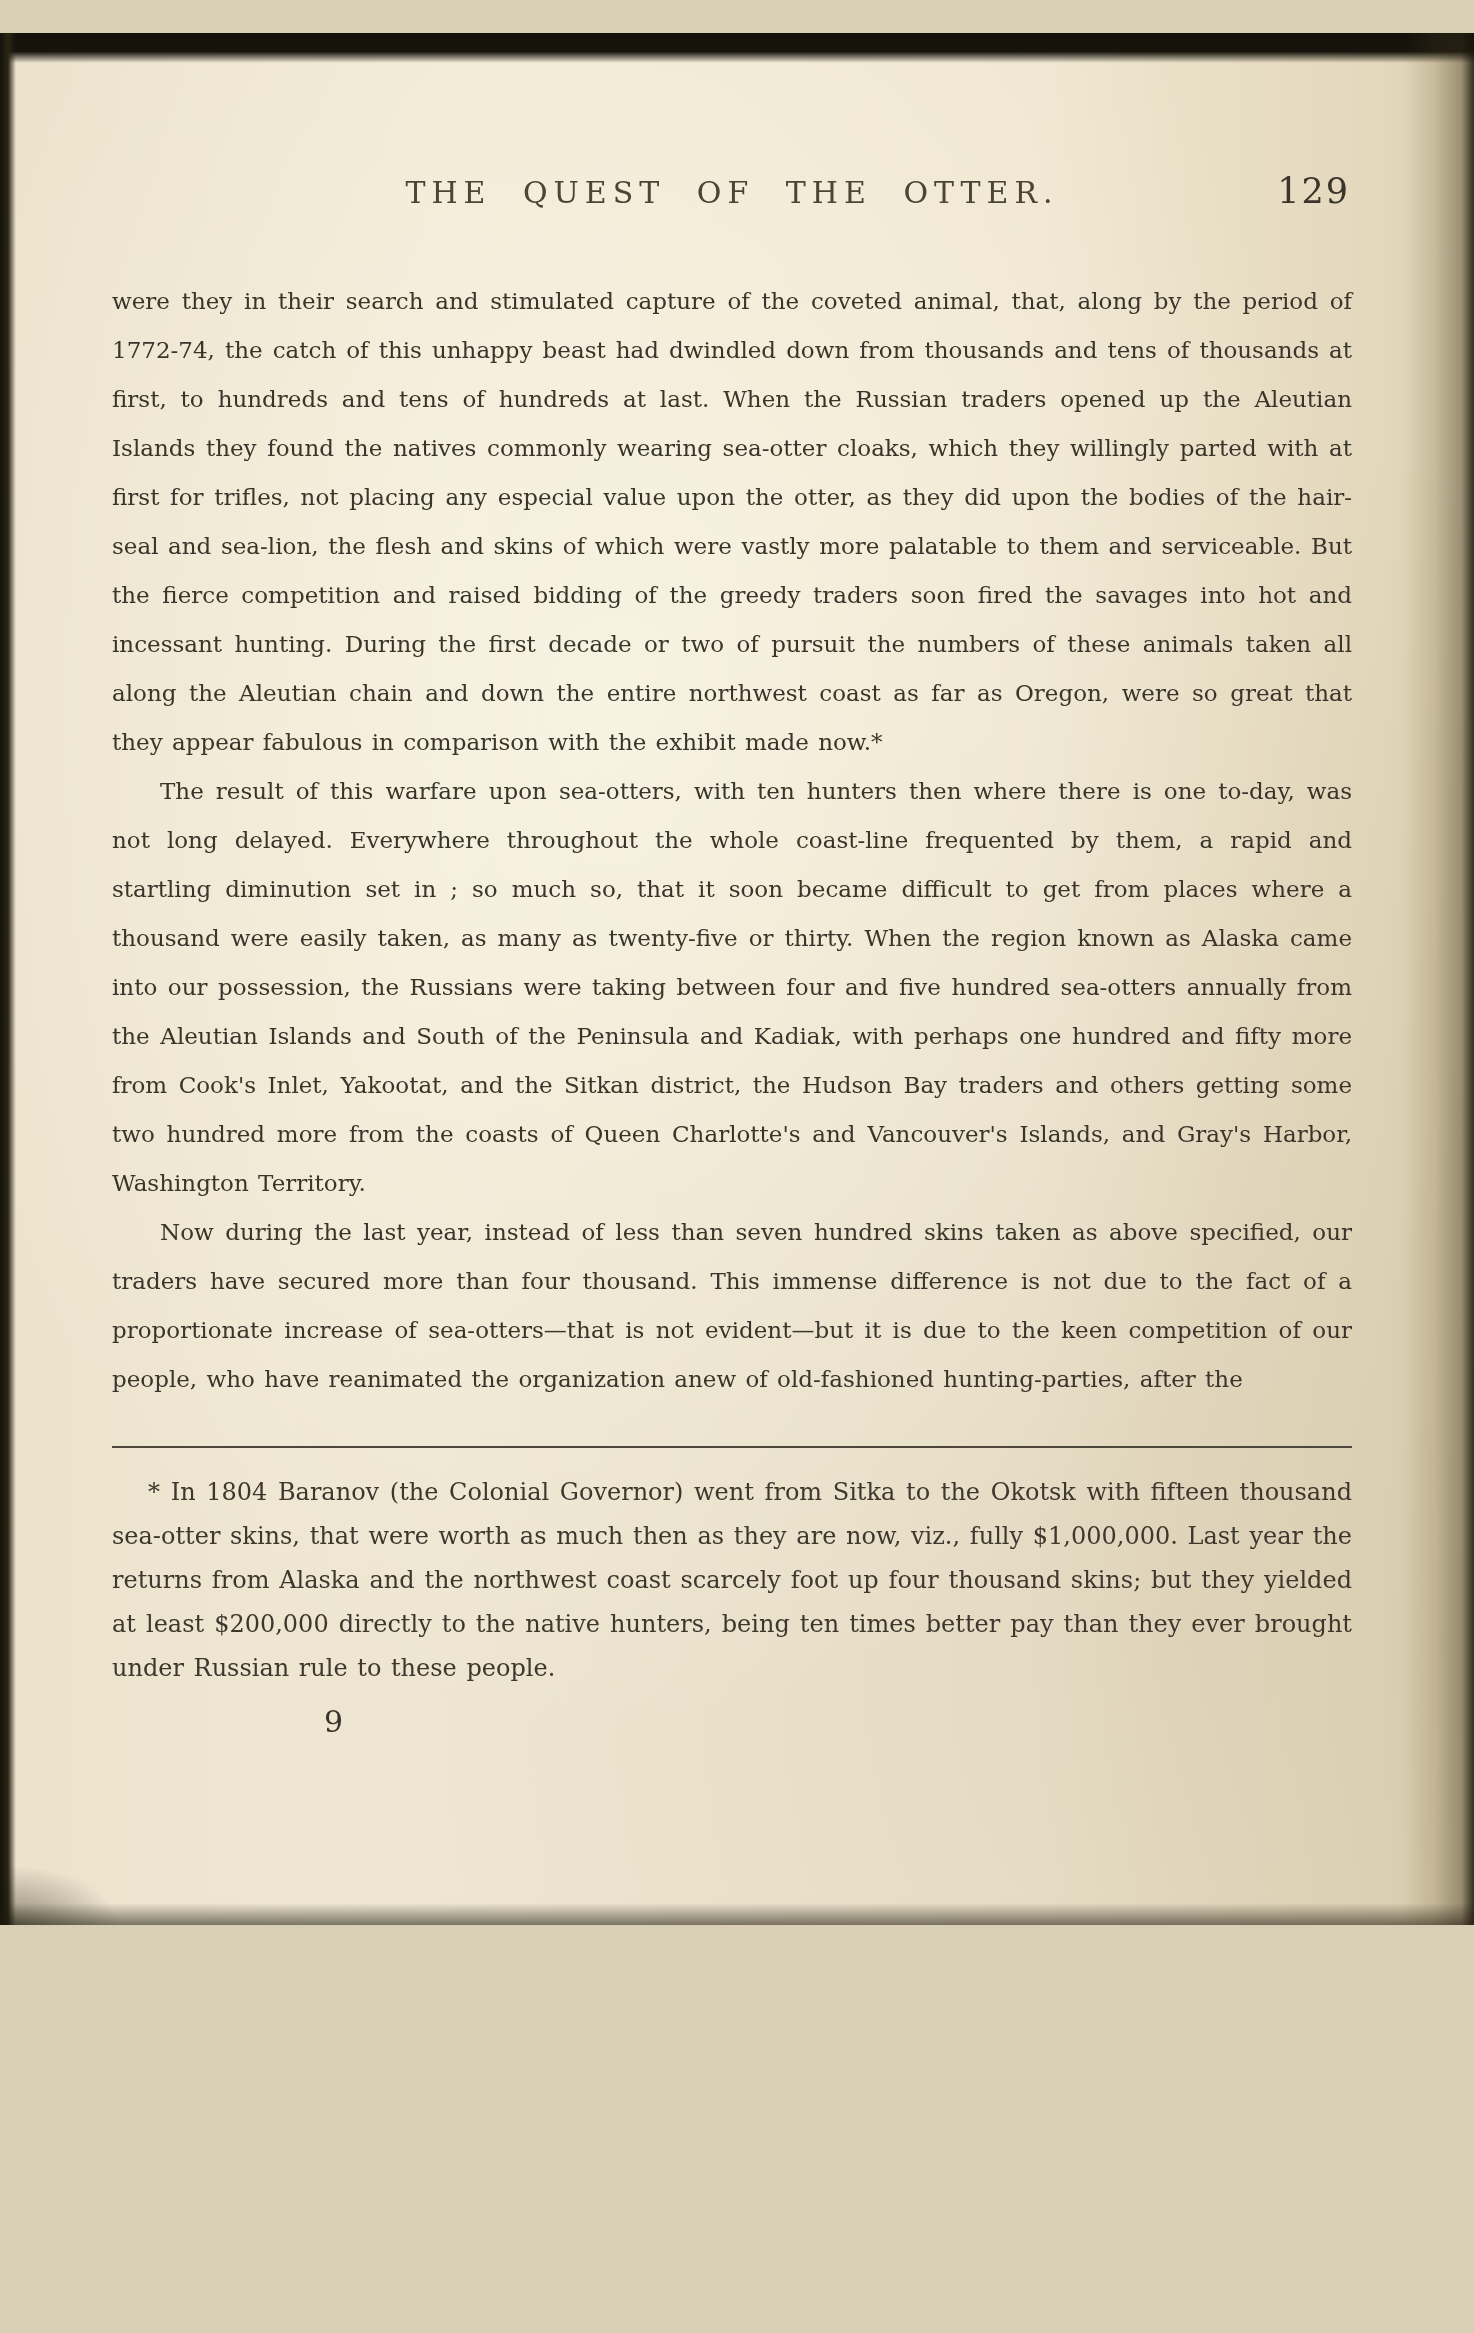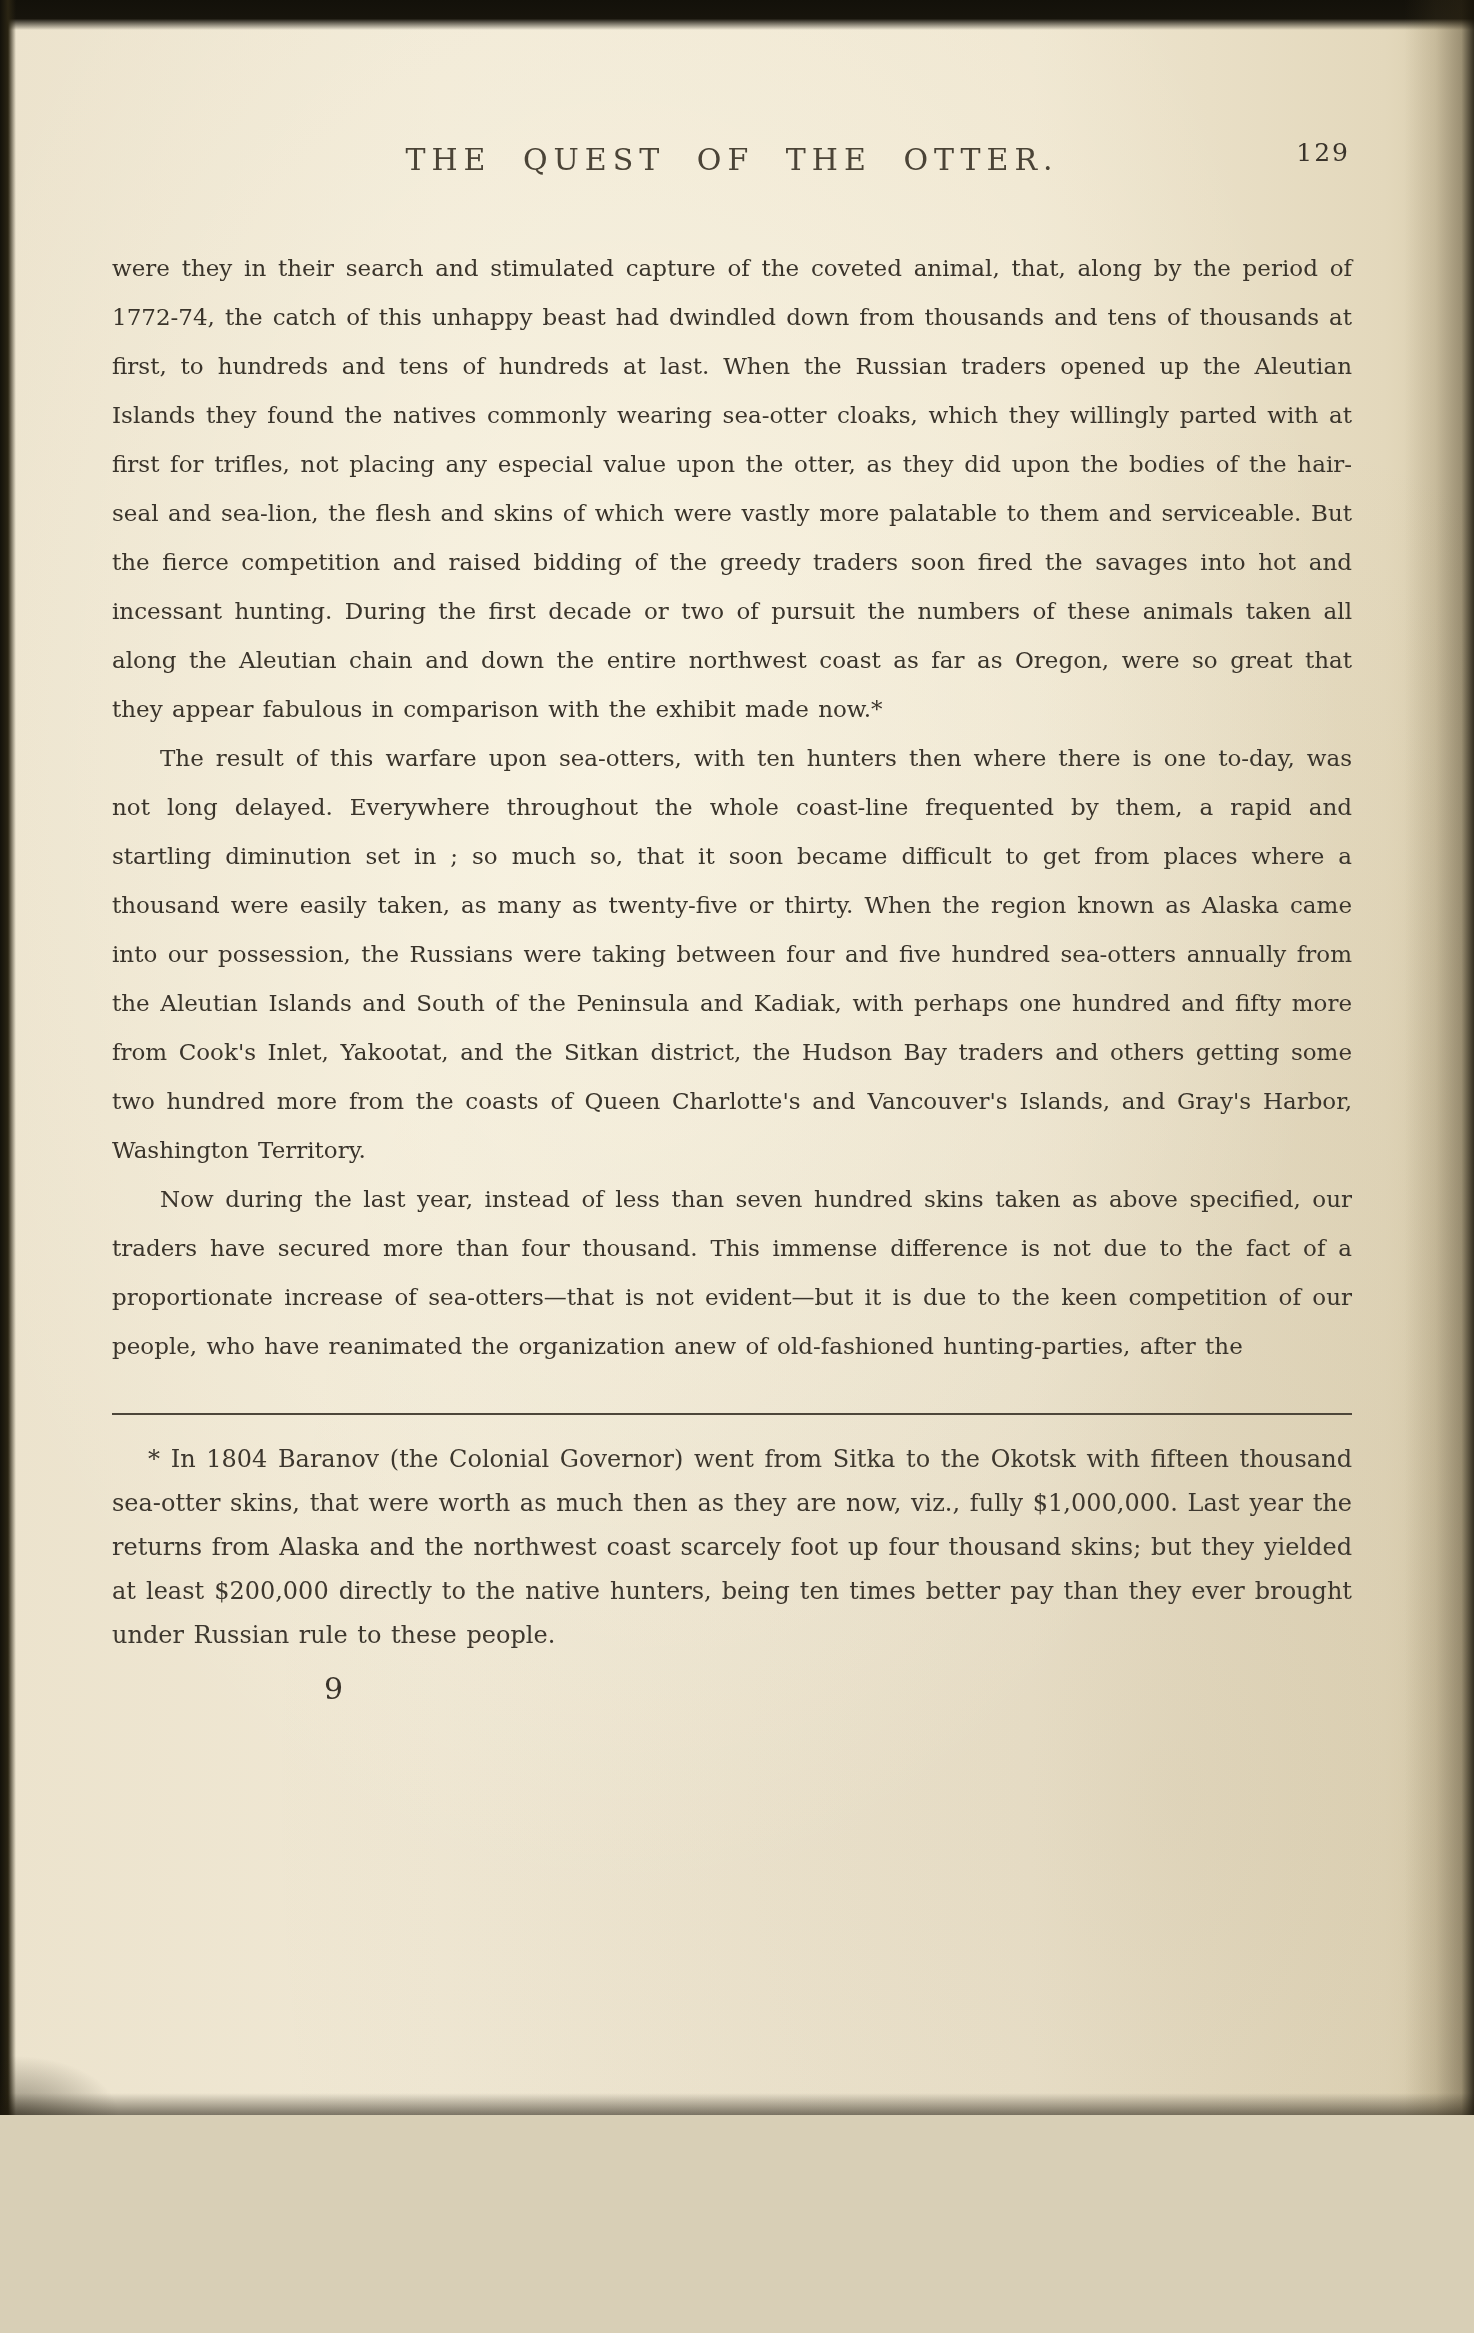--- a/index.html
+++ b/index.html
@@ -9,27 +9,28 @@
   body {
     width: 1474px;
     height: 2333px;
     overflow: hidden;
     background: #d8cfb6;
     font-family: "DejaVu Serif", "Liberation Serif", serif;
   }
   .page {
     position: relative;
     width: 1474px;
-    height: 2115px;
+    height: 1892px;
     background:
       radial-gradient(ellipse at 42% 36%, rgba(255,252,238,0.55) 0%, rgba(255,252,238,0) 60%),
       radial-gradient(ellipse at 80% 85%, rgba(120,100,60,0.10) 0%, rgba(120,100,60,0) 55%),
       linear-gradient(to right, #ece3cd 0%, #f0e8d4 30%, #efe6d0 70%, #e3d8bc 94%, #d4c7a6 100%),
       #ede4ce;
     overflow: hidden;
+    margin-top: 33px;
   }
   
   .edge-top {
     position: absolute;
     top: 0; left: 0;
     width: 100%;
     height: 30px;
     background: linear-gradient(to bottom, #13110a 0%, #17140c 62%, rgba(23,20,12,0) 100%);
     z-index: 5;
   }
@@ -90,21 +91,21 @@
     text-align: center;
     font-size: 30px;
     letter-spacing: 6px;
     word-spacing: 16px;
     color: #4b4437;
   }
   .page-number {
     position: absolute;
     right: 2px;
     top: -4px;
-    font-size: 25px;
+    font-size: 35px;
     letter-spacing: 2px;
     color: #3a342b;
   }
 
   .body-para {
     margin: 0;
     font-size: 23px;
     line-height: 49px;
     text-align: justify;
     text-indent: 48px;

